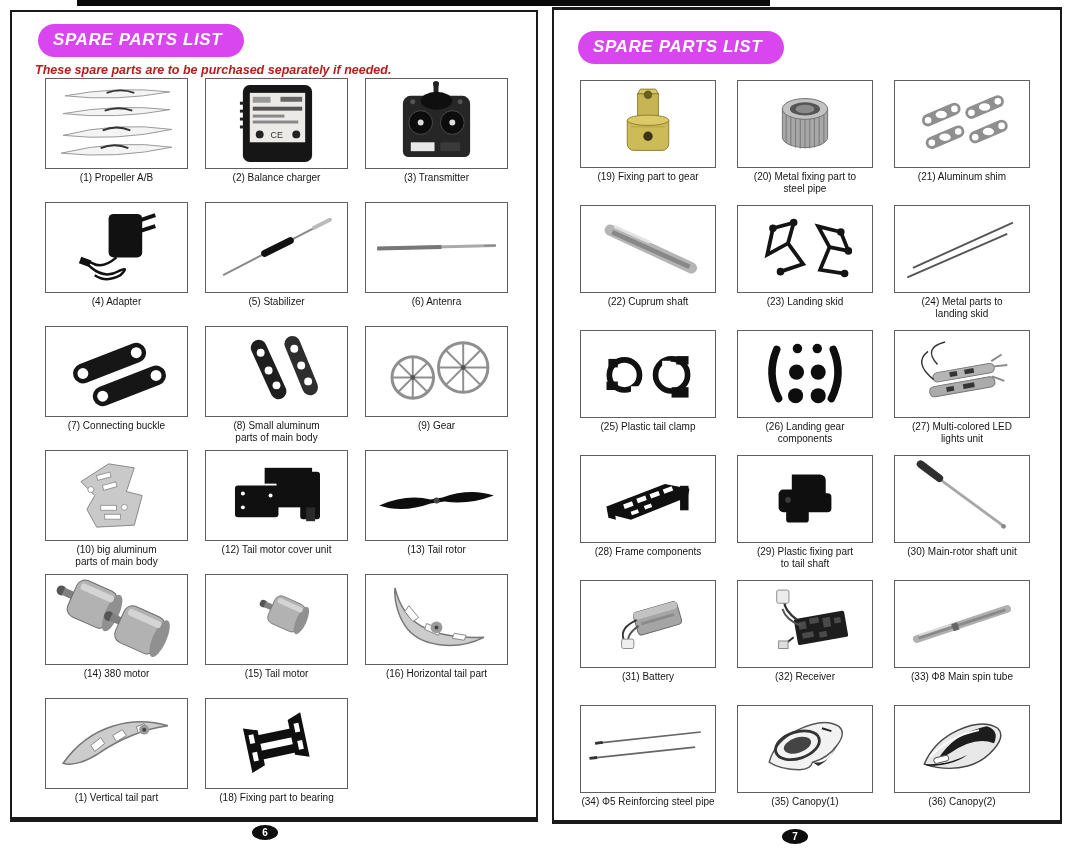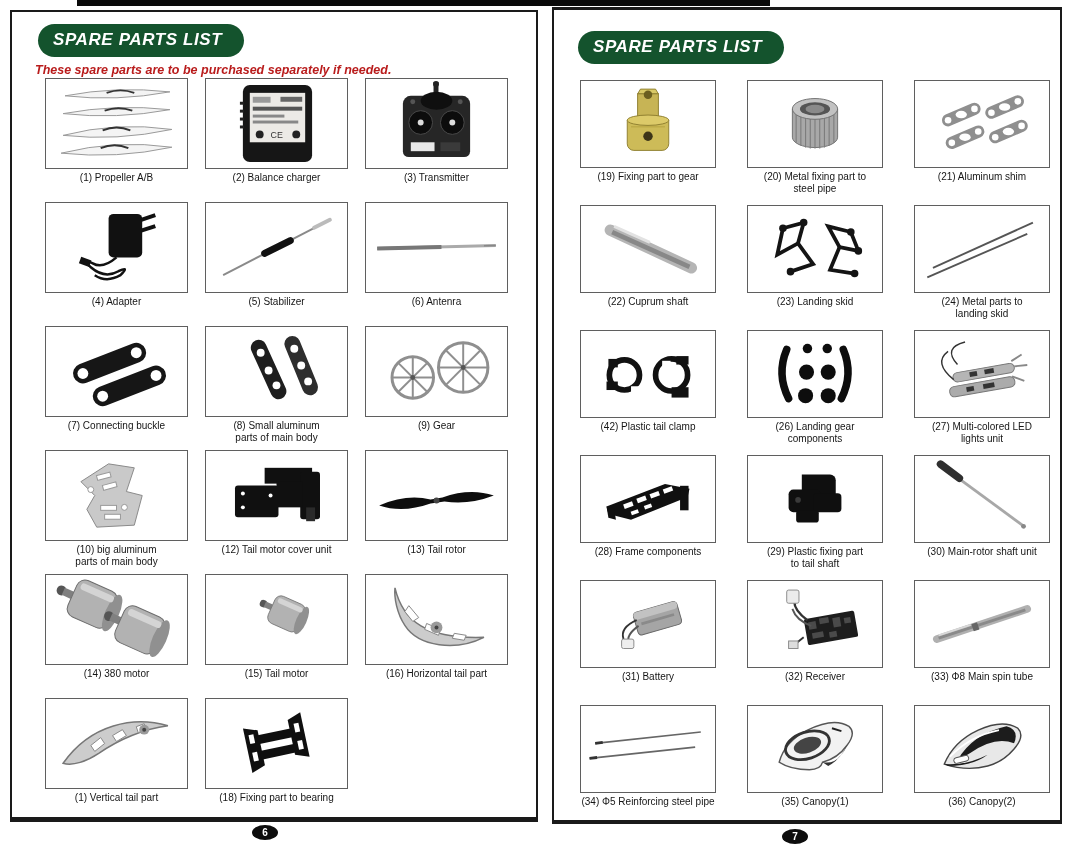--- a/index.html
+++ b/index.html
@@ -5,32 +5,32 @@
   html,body{margin:0;padding:0;}
   body{
     width:1066px;height:856px;background:#ffffff;position:relative;
     font-family:"Liberation Sans",sans-serif;overflow:hidden;
   }
   .scanbar{position:absolute;left:77px;top:0;width:693px;height:6px;background:#0a0a0a;}
   .page{position:absolute;background:#fff;border:2px solid #1a1a1a;box-sizing:border-box;}
   .page-left{left:10px;top:10px;width:528px;height:812px;border-bottom-width:5px;}
   .page-right{left:552px;top:7px;width:510px;height:817px;border-top-width:3px;border-bottom-width:4px;}
   .pill{
-    position:absolute;background:#14532d;color:#fff;font-style:italic;font-weight:bold;
+    position:absolute;background:#d946ef;color:#fff;font-style:italic;font-weight:bold;
     font-size:17px;letter-spacing:.6px;padding:6px 22px 7px 15px;border-radius:18px;white-space:nowrap;
   }
   .page-left .pill{left:26px;top:12px;}
   .page-right .pill{left:24px;top:21px;}
   .subtitle{
     position:absolute;left:23px;top:51px;font-size:12.5px;font-weight:bold;font-style:italic;color:#b91c1c;
     white-space:nowrap;
   }
   .grid{position:absolute;display:grid;}
   .page-left .grid{left:33px;top:66px;grid-template-columns:repeat(3,143px);column-gap:17px;grid-auto-rows:124px;}
-  .page-right .grid{left:26px;top:70px;grid-template-columns:repeat(3,136px);column-gap:31px;grid-auto-rows:125px;}
+  .page-right .grid{left:26px;top:70px;grid-template-columns:repeat(3,136px);column-gap:21px;grid-auto-rows:125px;}
   .cell{position:relative;}
   .imgbox{height:91px;border:1.5px solid #5f5f5f;background:#fff;box-sizing:border-box;padding:1px;}
   .page-right .imgbox{height:88px;}
   .imgbox svg{width:100%;height:100%;display:block;}
   .caption{
     margin:3px -10px 0 -10px;text-align:center;font-size:10px;color:#151515;
     white-space:pre;line-height:1.18;
   }
   .pagenum{
     position:absolute;width:26px;height:15px;background:#0d0d0d;border-radius:50%;
@@ -449,21 +449,21 @@
             <g fill="#111">
               <rect x="28" y="28" width="10" height="9"></rect>
               <rect x="26" y="52" width="12" height="9"></rect>
               <rect x="100" y="25" width="13" height="9"></rect>
               <rect x="95" y="58" width="18" height="11"></rect>
             </g>
             <rect x="52" y="57" width="9" height="7" fill="#fff"></rect>
             <rect x="85" y="30" width="9" height="7" fill="#fff"></rect>
           </svg>
         </div>
-        <div class="caption">(42) Plastic tail clamp</div>
+        <div class="caption">(25) Plastic tail clamp</div>
       </div>
       <div class="cell">
         <div class="imgbox">
           <svg viewBox="0 0 140 88" xmlns="http://www.w3.org/2000/svg">
             <path d="M40 18 Q29 44 42 70" stroke="#0d0d0d" stroke-width="8" fill="none" stroke-linecap="round"></path>
             <path d="M100 18 Q111 44 98 70" stroke="#0d0d0d" stroke-width="8" fill="none" stroke-linecap="round"></path>
             <g fill="#0d0d0d">
               <circle cx="62" cy="17" r="5"></circle>
               <circle cx="83" cy="17" r="5"></circle>
               <circle cx="61" cy="42" r="8"></circle>

